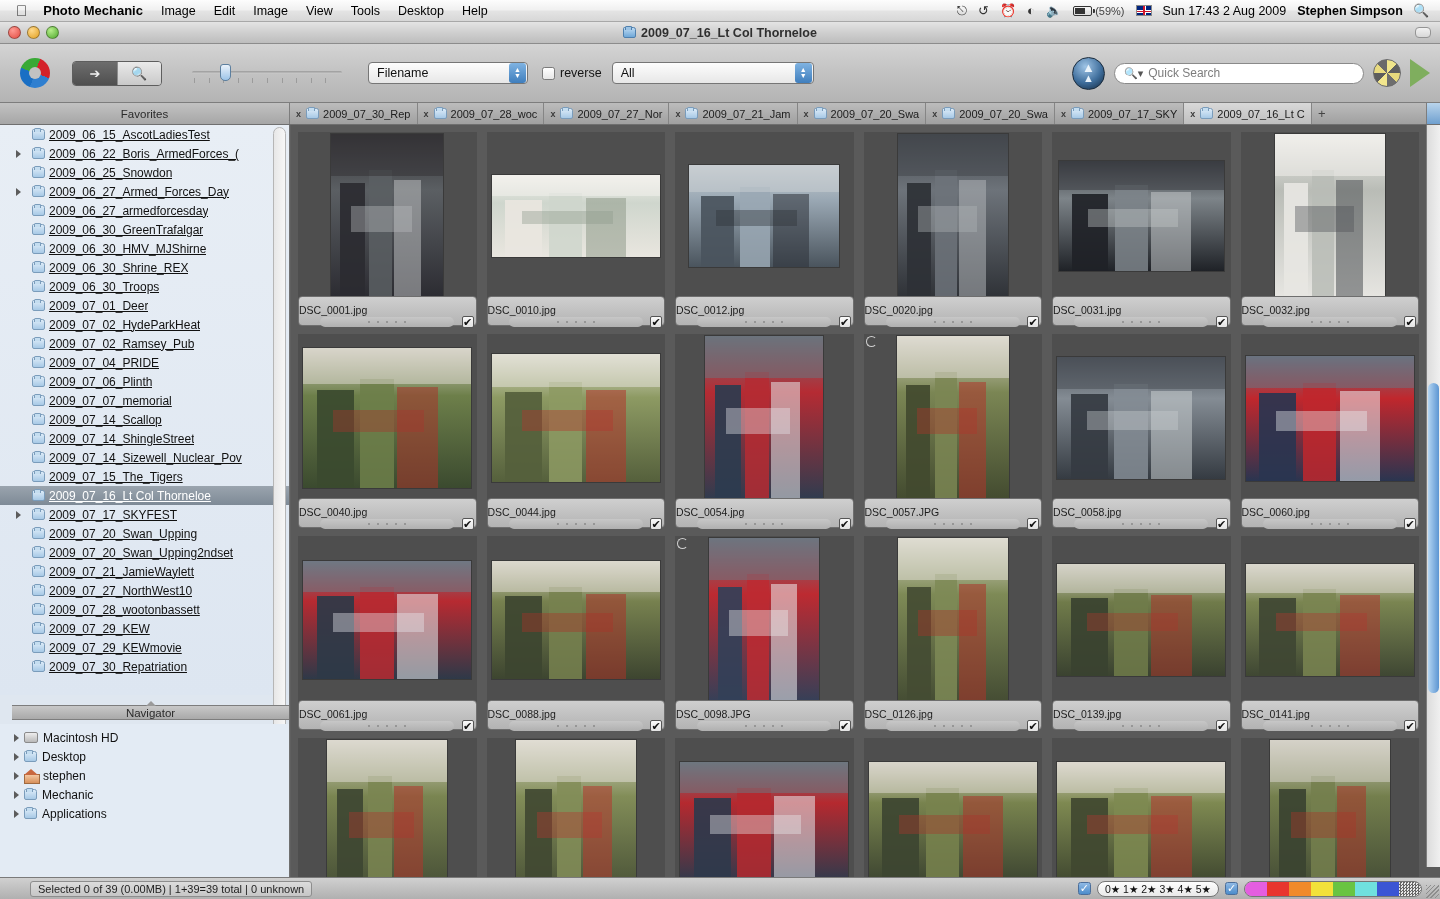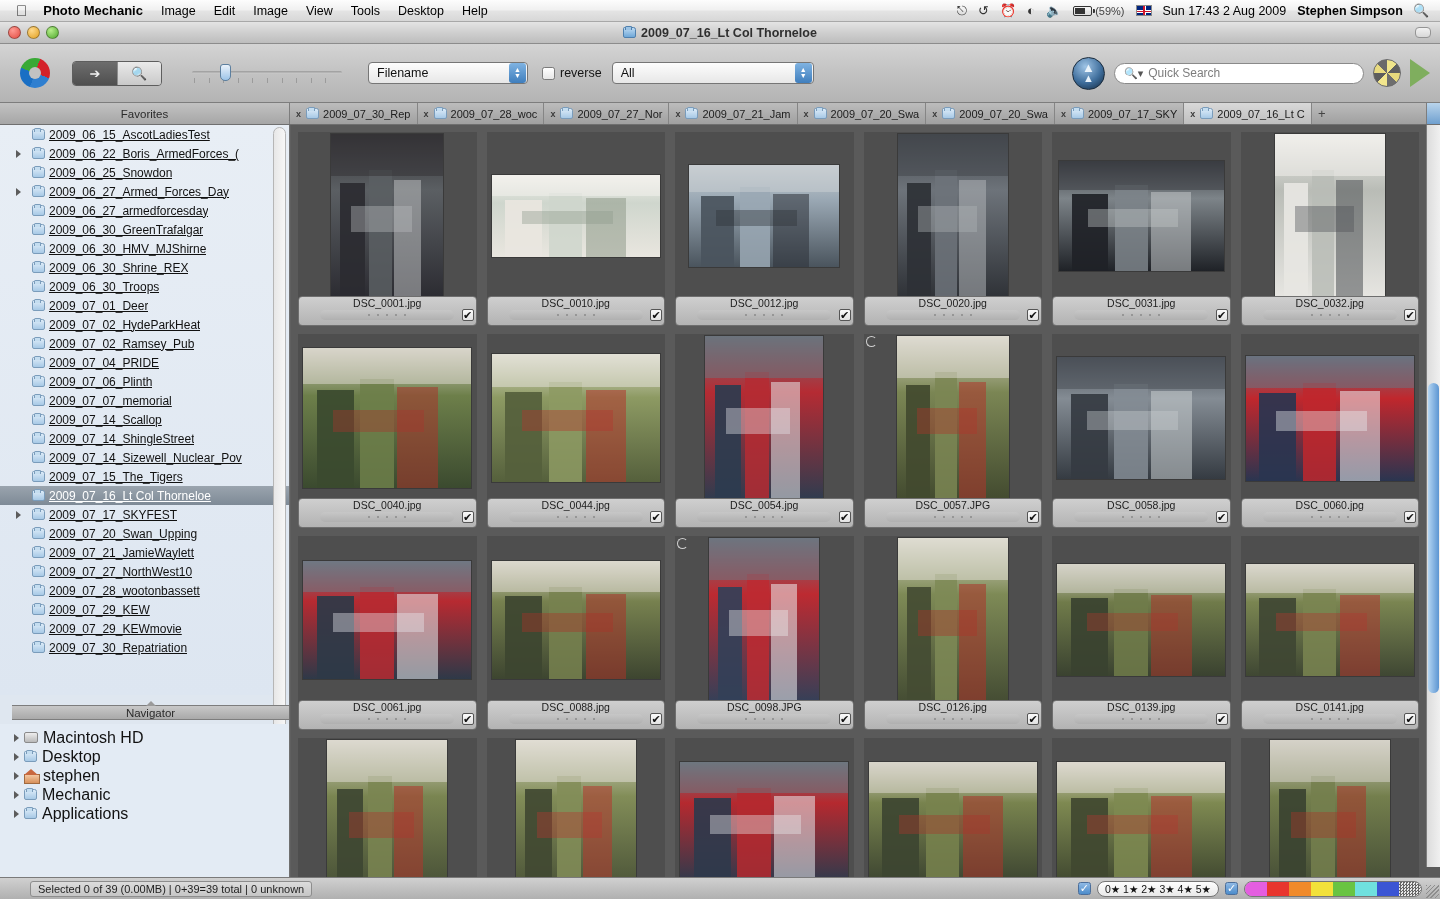--- a/index.html
+++ b/index.html
@@ -221,21 +221,21 @@
     border-top: 1px solid #7d7d7d; border-bottom: 1px solid #7d7d7d;
     display: flex; align-items: center; justify-content: center;
     font-size: 11.5px; color: #2b2b2b;
   }
   .nav-grip { position: absolute; left: 50%; top: -5px; transform: translateX(-50%); width: 0; height: 0;
     border-left: 5px solid transparent; border-right: 5px solid transparent; border-bottom: 5px solid #9a9a9a; }
   #navigator-list {
     position: absolute; left: 0; right: 0; top: 599px; bottom: 0;
     background: #e3ebf4; padding-top: 4px;
   }
-  .nav-row { height: 19px; display: flex; align-items: center; gap: 5px; font-size: 16px; color: #111; padding-left: 14px; }
+  .nav-row { height: 19px; display: flex; align-items: center; gap: 5px; font-size: 12px; color: #111; padding-left: 14px; }
   .nav-disc { width: 0; height: 0; border-left: 5px solid #5c5c5c; border-top: 4px solid transparent; border-bottom: 4px solid transparent; flex: none; }
   .hd-ico { width: 14px; height: 11px; border-radius: 2px; flex: none;
     background: linear-gradient(to bottom,#eeeeee,#b9b9b9); border: 1px solid #8a8a8a; }
   .home-ico { width: 14px; height: 12px; flex: none; position: relative; }
   .home-ico:before { content: ""; position: absolute; left: 0; top: 4px; width: 14px; height: 8px;
     background: linear-gradient(to bottom,#f2c7a1,#d8905a); border: 1px solid #a06a40; }
   .home-ico:after { content: ""; position: absolute; left: 0; top: -1px; width: 0; height: 0;
     border-left: 7px solid transparent; border-right: 7px solid transparent; border-bottom: 6px solid #c8683f; }
 
   
@@ -251,21 +251,21 @@
   .cell { position: relative; padding: 4px 5px; }
   .thumb-img {
     width: 100%; height: 168px; display: flex; align-items: center; justify-content: center;
     background: #4e4e4e; position: relative; overflow: hidden;
   }
   .photo { position: relative; overflow: hidden; box-shadow: 0 0 0 1px #3a3a3a; }
   .caption {
     position: absolute; left: 5px; right: 5px; bottom: 4px; height: 30px;
     background: linear-gradient(to bottom,#cfcfcf,#b3b3b3);
     border: 1px solid #6e6e6e; border-radius: 4px;
-    display: flex; flex-direction: column; align-items: center; padding-top: 1px;
+    display: flex; flex-direction: column; align-items: flex-start; padding-top: 8px;
   }
   .cap-name { font-size: 10.5px; color: #1c1c1c; line-height: 11px; }
   .cap-row { width: 100%; display: flex; align-items: center; justify-content: center; position: relative; margin-top: 1px; }
   .stars {
     width: 76%; height: 10px; border-radius: 5px;
     background: linear-gradient(to bottom,#c7c7c7,#b0b0b0);
     display: flex; align-items: center; justify-content: center; gap: 7px;
   }
   .star-dot { width: 2px; height: 2px; background: #8a8a8a; border-radius: 50%; }
   .chk {
@@ -552,20 +552,24 @@
           <span class="disclosure"></span>
           <span class="f-ico"></span>
           <span class="clipped">2009_07_17_SKYFEST</span>
         </div>
         <div class="folder-row">
           <span class="f-ico"></span>
           <span class="clipped">2009_07_20_Swan_Upping</span>
         </div>
         <div class="folder-row">
           <span class="f-ico"></span>
+          <span class="clipped">2009_07_20_Swan_Upping2ndset</span>
+        </div>
+        <div class="folder-row">
+          <span class="f-ico"></span>
           <span class="clipped">2009_07_21_JamieWaylett</span>
         </div>
         <div class="folder-row">
           <span class="f-ico"></span>
           <span class="clipped">2009_07_27_NorthWest10</span>
         </div>
         <div class="folder-row">
           <span class="f-ico"></span>
           <span class="clipped">2009_07_28_wootonbassett</span>
         </div>
@@ -1132,21 +1136,21 @@
             </div>
           </div>
         </div>
       </div>
     <div id="grid-vscroll">
       <span id="grid-vthumb"></span>
     </div>
   </div>
 
   <div id="statusbar">
-    <span id="status-text">Selected 0 of 39 (0.00MB) | 0+39=39 total | 0 unknown</span>
+    <span id="status-text">Selected 0 of 39 (0.00MB) | 1+39=39 total | 0 unknown</span>
     <div class="sb-right">
       <span class="sb-cb">✓</span>
       <span id="star-filter">
         <span>0★ 1★ 2★ 3★ 4★ 5★</span>
       </span>
       <span class="sb-cb">✓</span>
       <span id="color-filter">
           <span style="background: rgb(228, 94, 224);"></span>
           <span style="background: rgb(232, 53, 46);"></span>
           <span style="background: rgb(240, 138, 42);"></span>

